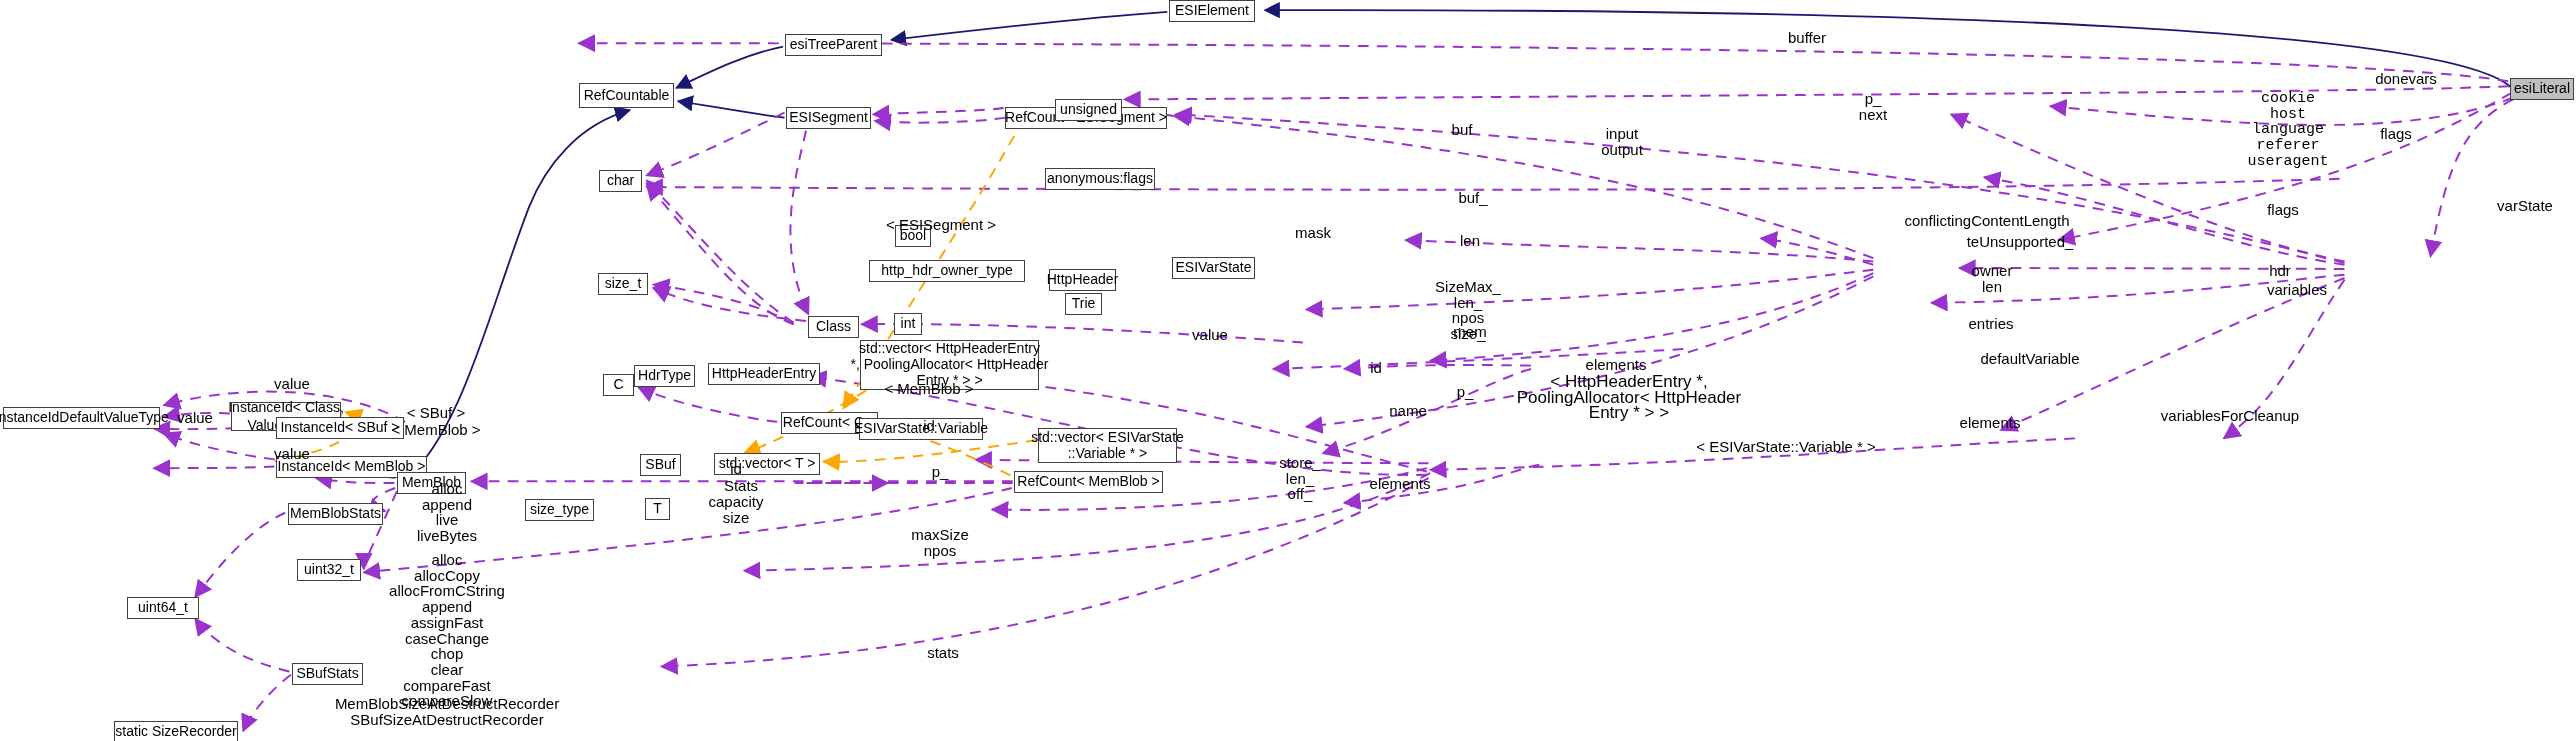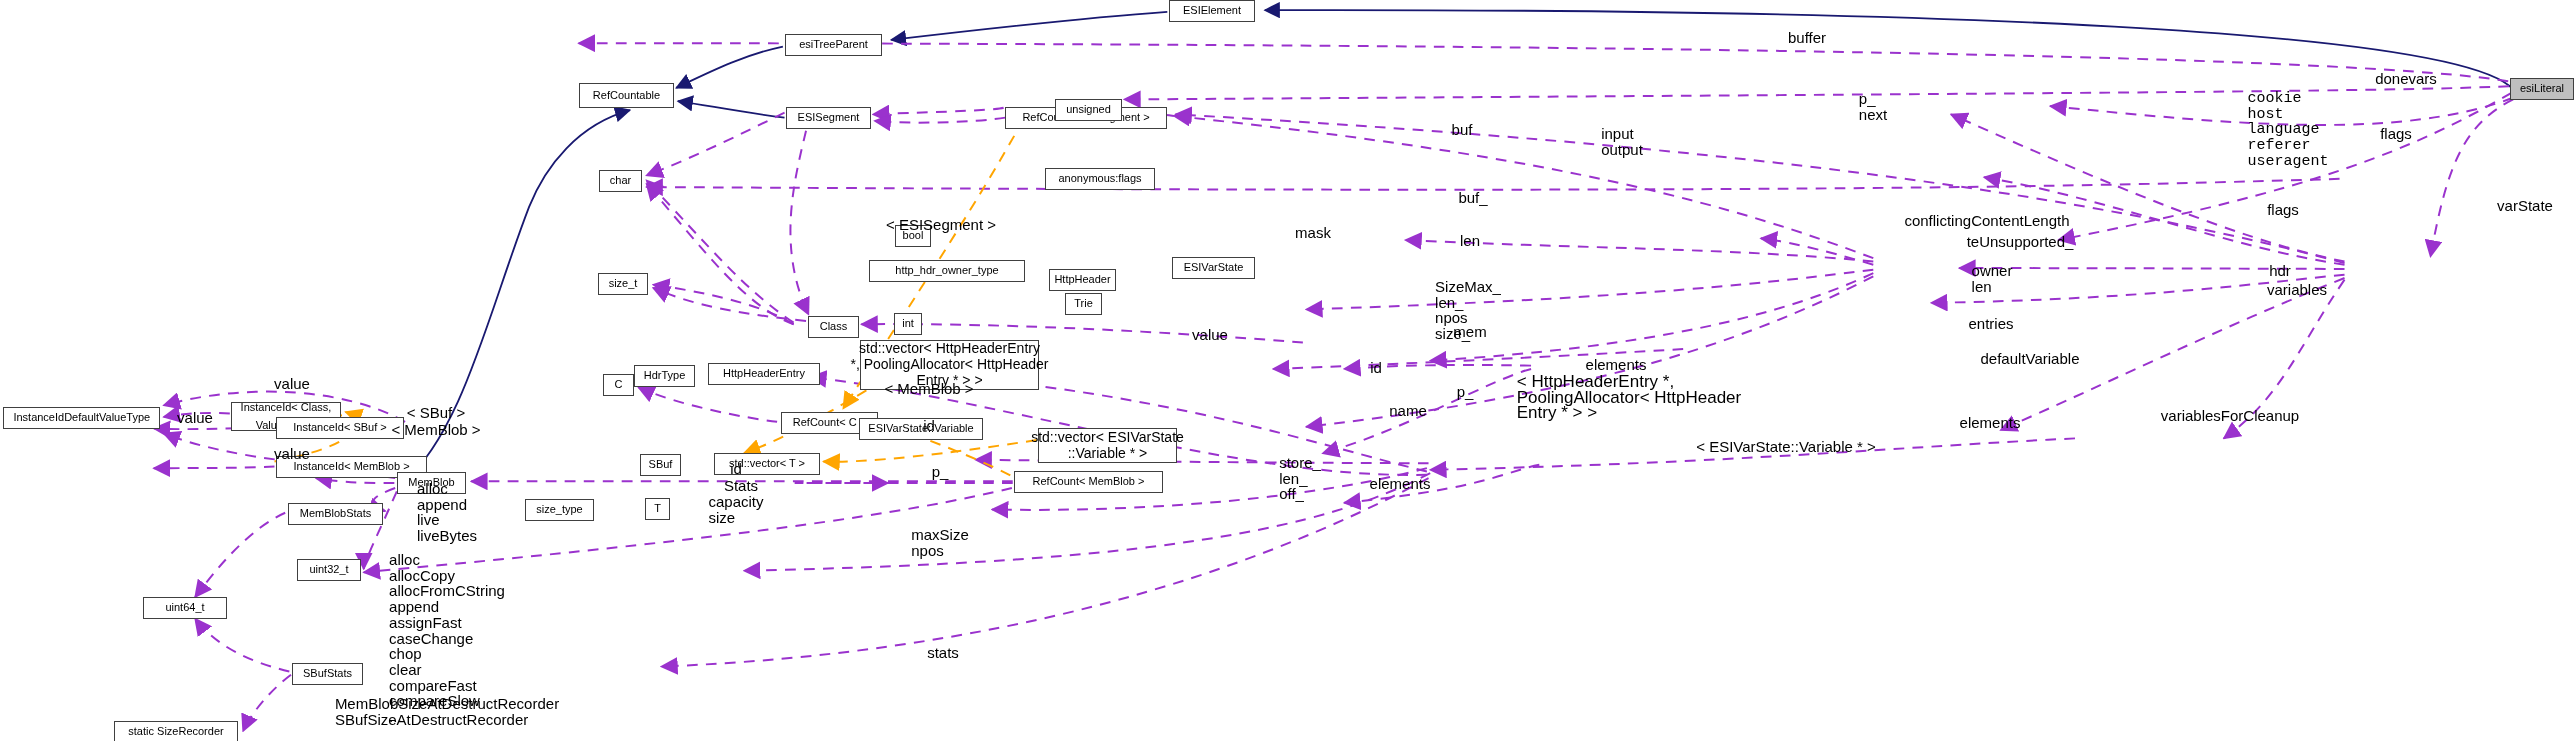--- a/index.html
+++ b/index.html
@@ -22,35 +22,36 @@
     top: 0;
     width: 2576px;
     height: 742px;
   }
   .node {
     position: absolute;
     box-sizing: border-box;
     border: 1.7px solid #404040;
     background: #ffffff;
     color: #000000;
-    font-size: 11px;
+    font-size: 14px;
     line-height: 17.4px;
     text-align: center;
     display: flex;
     align-items: center;
     justify-content: center;
     white-space: pre;
     padding: 0.8px 5px;
   }
   .edge-label {
     position: absolute;
     font-size: 15px;
     line-height: 16.5px;
     color: #000000;
     white-space: pre;
+    text-align: center;
     transform: translateX(-50%);
     pointer-events: none;
   }
   .edge-label.multi { line-height: 15.7px; }
 </style>
 </head>
 <body>
 
 <div id="diagram-root">
 
@@ -195,21 +196,21 @@
   </div>
   <div class="node" style="left:1014px;top:471px;width:149px;height:22px;">
     <span>RefCount&lt; MemBlob &gt;</span>
   </div>
   <div class="node" style="left:288px;top:503px;width:95px;height:22px;">
     <span>MemBlobStats</span>
   </div>
   <div class="node" style="left:297px;top:559px;width:64px;height:22px;">
     <span>uint32_t</span>
   </div>
-  <div class="node" style="left:127px;top:597px;width:84px;height:22px;margin-left:16px;">
+  <div class="node" style="left:127px;top:597px;width:72px;height:22px;">
     <span>uint64_t</span>
   </div>
   <div class="node" style="left:292px;top:663px;width:71px;height:22px;">
     <span>SBufStats</span>
   </div>
   <div class="node" style="left:114px;top:721px;width:124px;height:22px;">
     <span>static SizeRecorder</span>
   </div>
   <div class="node" style="left:640px;top:454px;width:41px;height:22px;">
     <span>SBuf</span>

